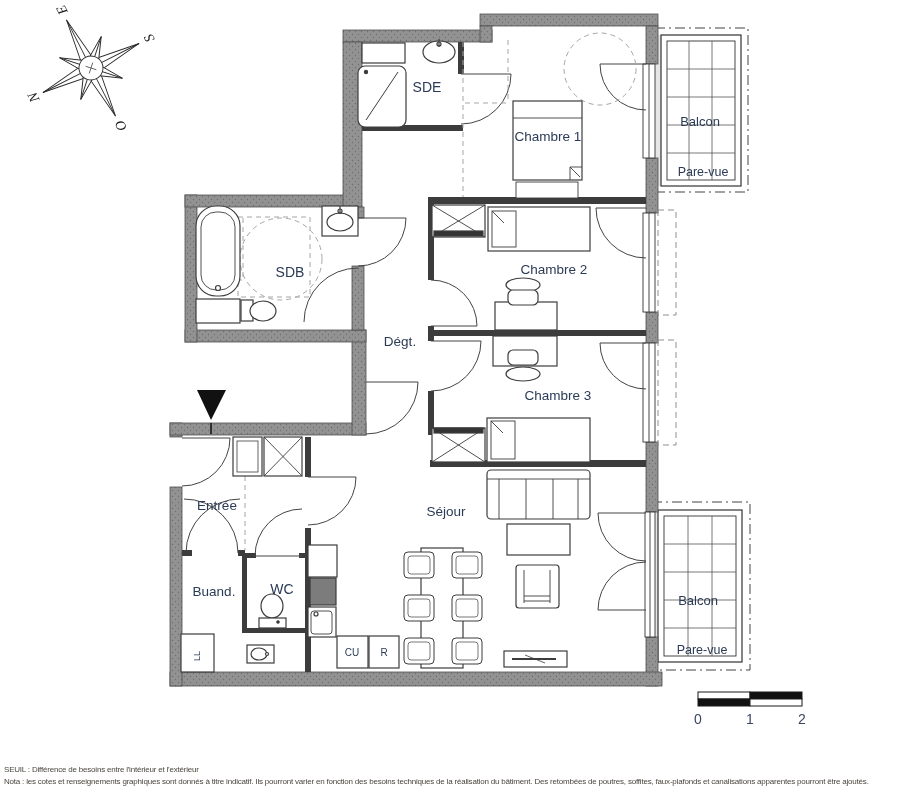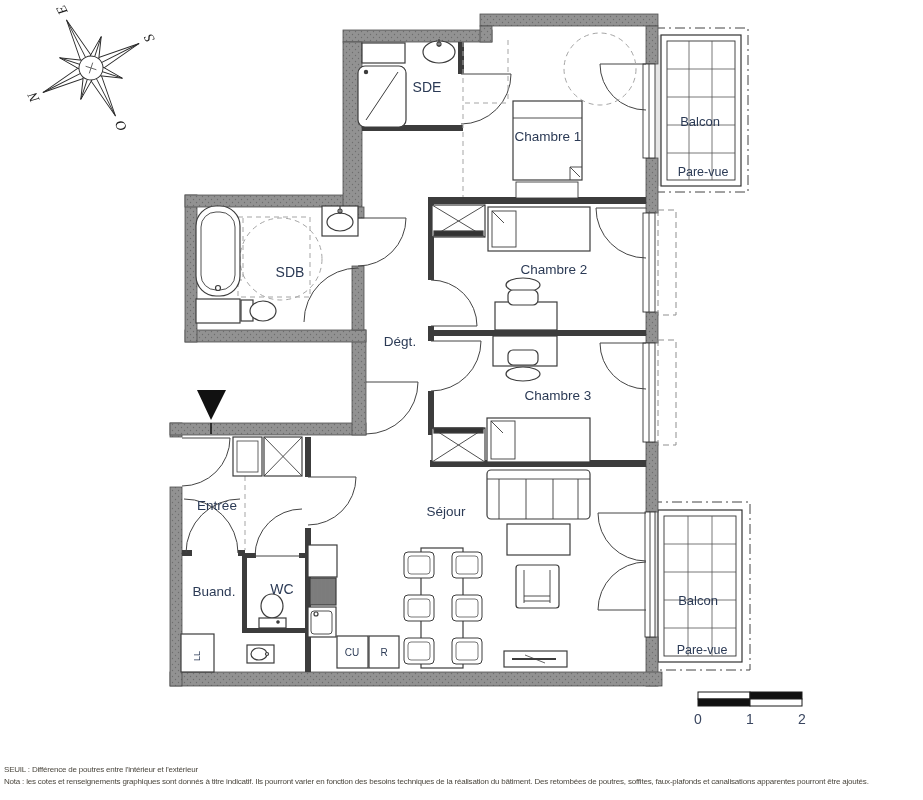--- a/index.html
+++ b/index.html
@@ -380,16 +380,16 @@
   <text class="rl" font-size="9" transform="translate(200,656) rotate(-90)">LL</text>
   <text class="rl" x="352" y="656" font-size="10">CU</text>
   <text class="rl" x="384" y="656" font-size="10">R</text>
   <text class="rl" x="700" y="126" font-size="13">Balcon</text>
   <text class="rl" x="703" y="176" font-size="12.5">Pare-vue</text>
   <text class="rl" x="698" y="605" font-size="13">Balcon</text>
   <text class="rl" x="702" y="654" font-size="12.5">Pare-vue</text>
 </svg>
 
   <div class="footer">
-    <div>SEUIL : Différence de poutres entre l'intérieur et l'extérieur</div>
+    <div>SEUIL : Différence de besoins entre l'intérieur et l'extérieur</div>
     <div>Nota : les cotes et renseignements graphiques sont donnés à titre indicatif. Ils pourront varier en fonction des besoins techniques de la réalisation du bâtiment. Des retombées de poutres, soffites, faux-plafonds et canalisations apparentes pourront être ajoutés.</div>
   </div>
 </div>
 
 </body></html>

